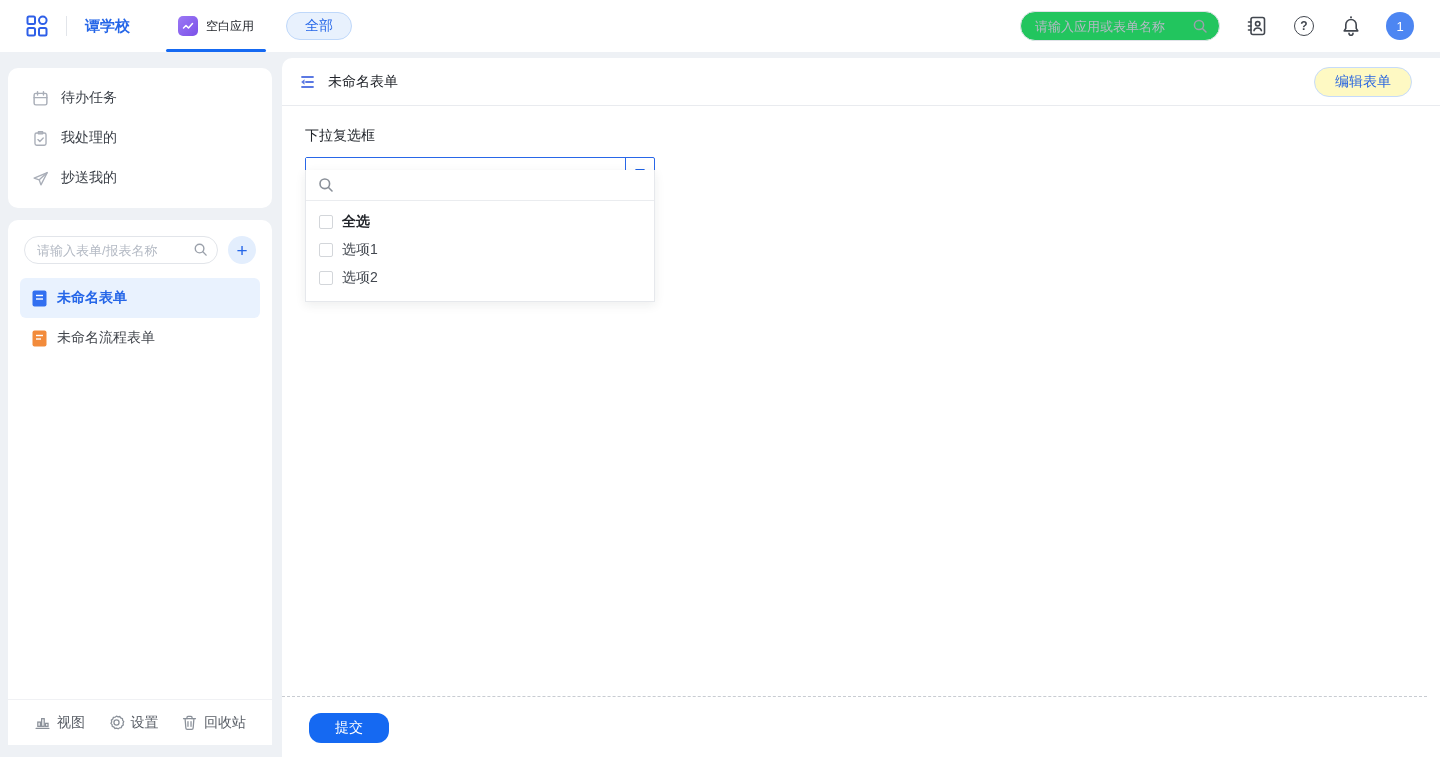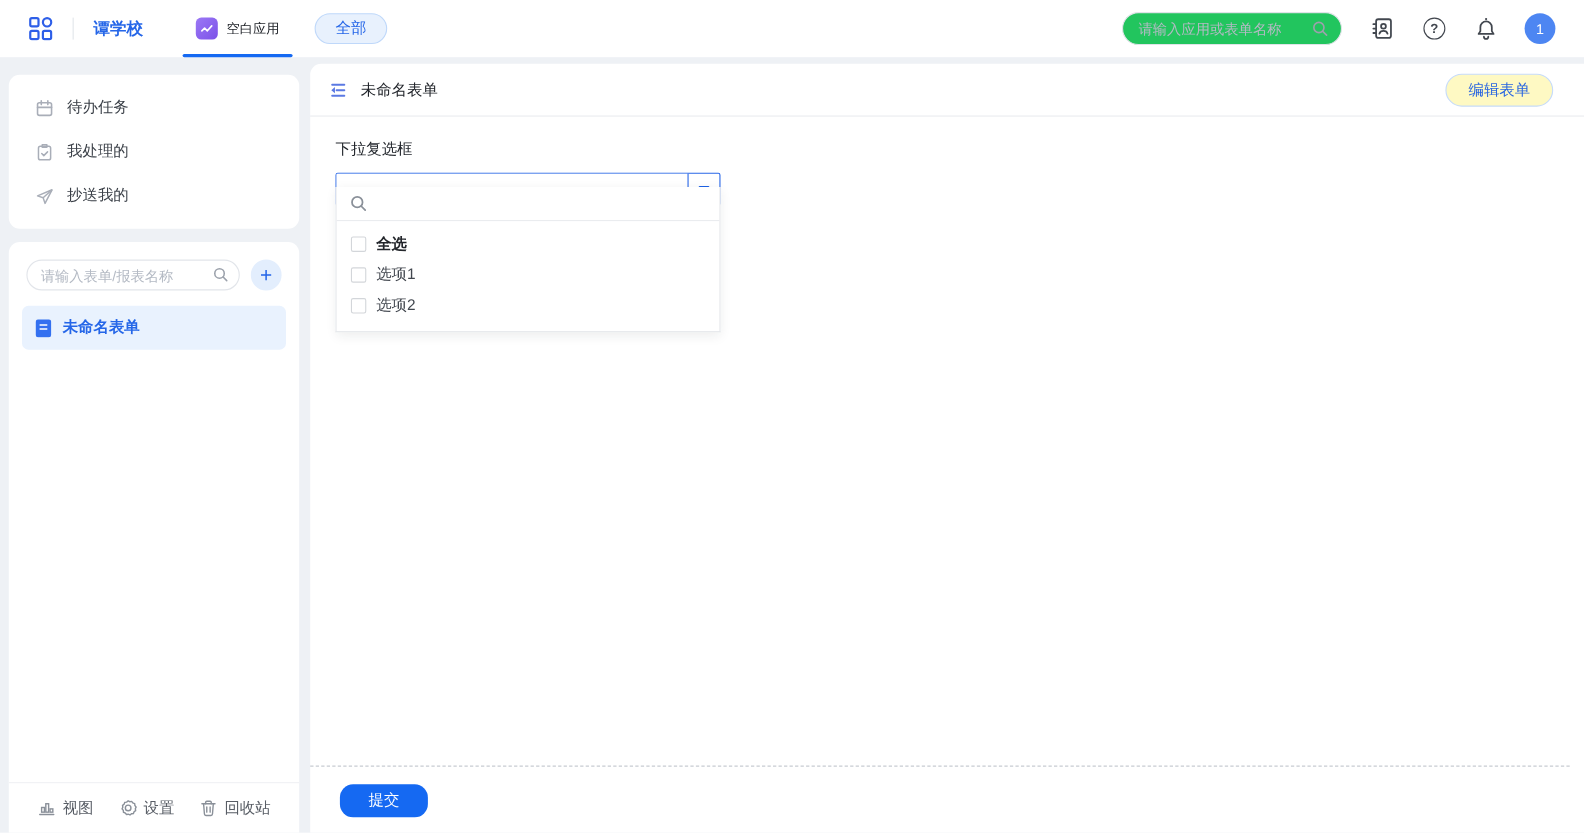--- a/index.html
+++ b/index.html
@@ -18,21 +18,21 @@
   .tb-spacer { flex:1; }
   .tb-search { position:relative; width:200px; height:30px; }
   .tb-search input { width:100%; height:100%; border:1px solid #E0E3E8; border-radius:15px; padding:0 34px 0 14px; font-size:13px; color:#40454D; outline:none; background:#22c55e; font-family:inherit; }
   .tb-search input::placeholder { color:#B4BAC4; }
   .tb-search .mag { position:absolute; right:12px; top:7px; }
   .tb-ico { margin-left:26px; cursor:pointer; display:flex; align-items:center; color:#42474F; }
   .help-circle { width:20px; height:20px; border:1.6px solid #42474F; border-radius:50%; display:flex; align-items:center; justify-content:center; font-size:12px; font-weight:bold; color:#42474F; }
   .avatar { margin-left:24px; width:28px; height:28px; border-radius:50%; background:#4D86F2; color:#fff; font-size:13px; display:flex; align-items:center; justify-content:center; cursor:pointer; }
 
   
-  .sidebar { position:absolute; left:8px; top:68px; width:264px; bottom:0; display:flex; flex-direction:column; }
+  .sidebar { position:absolute; left:8px; top:68px; width:264px; bottom:12px; display:flex; flex-direction:column; }
   .card { background:#fff; border-radius:10px; }
   .card-tasks { padding:10px 0; }
   .s-item { height:40px; display:flex; align-items:center; gap:12px; padding:0 24px; font-size:14px; color:#3B4048; cursor:pointer; }
   .s-item svg { flex:none; }
   .card-forms { margin-top:12px; flex:1; display:flex; flex-direction:column; border-radius:10px 10px 0 0; }
   .f-search-row { display:flex; align-items:center; gap:10px; padding:16px 16px 10px 16px; }
   .f-search { position:relative; flex:1; height:28px; }
   .f-search input { width:100%; height:100%; border:1px solid #E2E5EA; border-radius:14px; padding:0 30px 0 12px; font-size:13px; color:#40454D; outline:none; font-family:inherit; }
   .f-search input::placeholder { color:#B4BAC4; }
   .f-search .mag { position:absolute; right:10px; top:6px; }
@@ -174,20 +174,28 @@
 
     <div class="form-list">
       <div class="form-item selected">
         <svg width="15" height="17" viewBox="0 0 15 17">
           <rect x="0.5" y="0.5" width="14" height="16" rx="2" fill="#3370F0"></rect>
           <line x1="4" y1="5.5" x2="11" y2="5.5" stroke="#fff" stroke-width="1.4"></line>
           <line x1="4" y1="9" x2="11" y2="9" stroke="#fff" stroke-width="1.4"></line>
         </svg>
         <span>未命名表单</span>
       </div>
+      <div class="form-item">
+        <svg width="15" height="17" viewBox="0 0 15 17">
+          <rect x="0.5" y="0.5" width="14" height="16" rx="2" fill="#F28B3B"></rect>
+          <line x1="4" y1="5.5" x2="11" y2="5.5" stroke="#fff" stroke-width="1.4"></line>
+          <line x1="4" y1="9" x2="9" y2="9" stroke="#fff" stroke-width="1.4"></line>
+        </svg>
+        <span>未命名流程表单</span>
+      </div>
     </div>
 
     <div class="side-footer">
       <span class="foot-item">
         <svg width="17" height="17" viewBox="0 0 20 20" fill="none" stroke="#8A9099" stroke-width="1.5" stroke-linecap="round">
           <line x1="2.5" y1="17" x2="17.5" y2="17"></line>
           <rect x="4.5" y="9.5" width="3" height="5"></rect>
             <rect x="9" y="5.5" width="3" height="9"></rect>
             <rect x="13.5" y="11" width="3" height="3.5"></rect>
         </svg>

